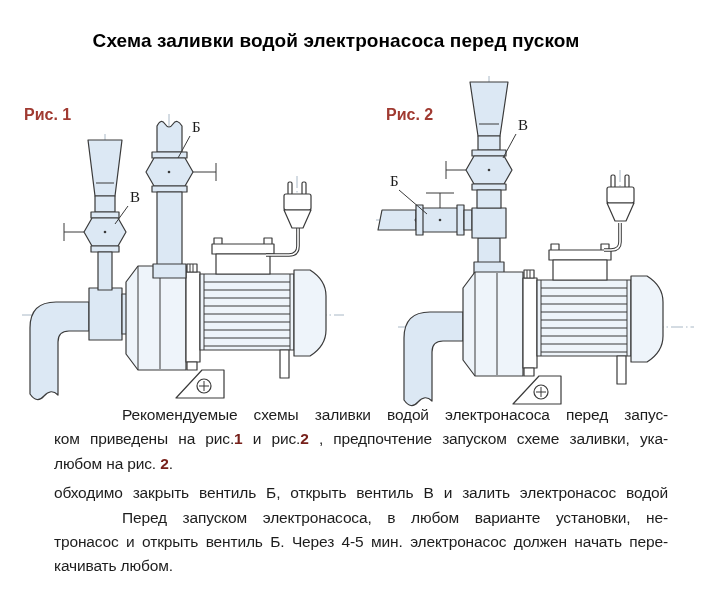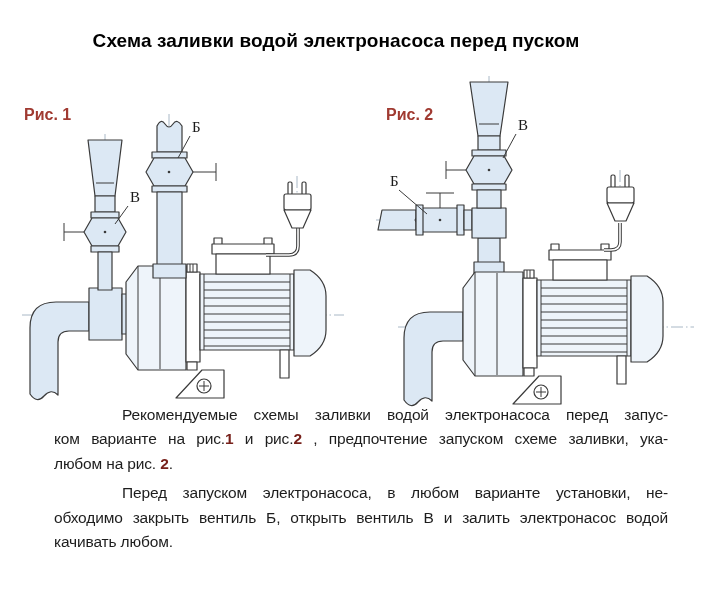--- a/index.html
+++ b/index.html
@@ -218,23 +218,24 @@
       <rect class="wh" x="243" y="103" width="4" height="13" rx="1.5"></rect>
       <rect class="wh" x="257" y="103" width="4" height="13" rx="1.5"></rect>
       <rect class="wh" x="239" y="115" width="27" height="16" rx="2"></rect>
       <polygon class="wh" points="239,131 266,131 258,149 247,149"></polygon>
     </g>
   </svg>
 
   <div class="textblock">
     <div class="para">
         <div class="tline tindent"><span>Рекомендуемые схемы заливки водой электронасоса перед запус-</span></div>
-        <div class="tline"><span>ком варианте на рис.</span><span class="ref">1</span><span> и рис.</span><span class="ref">2</span><span> , предпочтение запуском схеме заливки, ука-</span></div>
+        <div class="tline"><span>ком приведены на рис.</span><span class="ref">1</span><span> и рис.</span><span class="ref">2</span><span> , предпочтение запуском схеме заливки, ука-</span></div>
         <div class="tline tlast"><span>любом на рис. </span><span class="ref">2</span><span>.</span></div>
       </div>
     <div class="para">
+        <div class="tline"><span>обходимо закрыть вентиль Б, открыть вентиль В и залить электронасос водой</span></div>
         <div class="tline tindent"><span>Перед запуском электронасоса, в любом варианте установки, не-</span></div>
-        <div class="tline"><span>обходимо закрыть вентиль Б, открыть вентиль В и залить электронасос водой</span></div>
+        <div class="tline"><span>тронасос и открыть вентиль Б. Через 4-5 мин. электронасос должен начать пере-</span></div>
         <div class="tline tlast"><span>качивать любом.</span></div>
       </div>
   </div>
 
 </div>
 
 </body></html>

